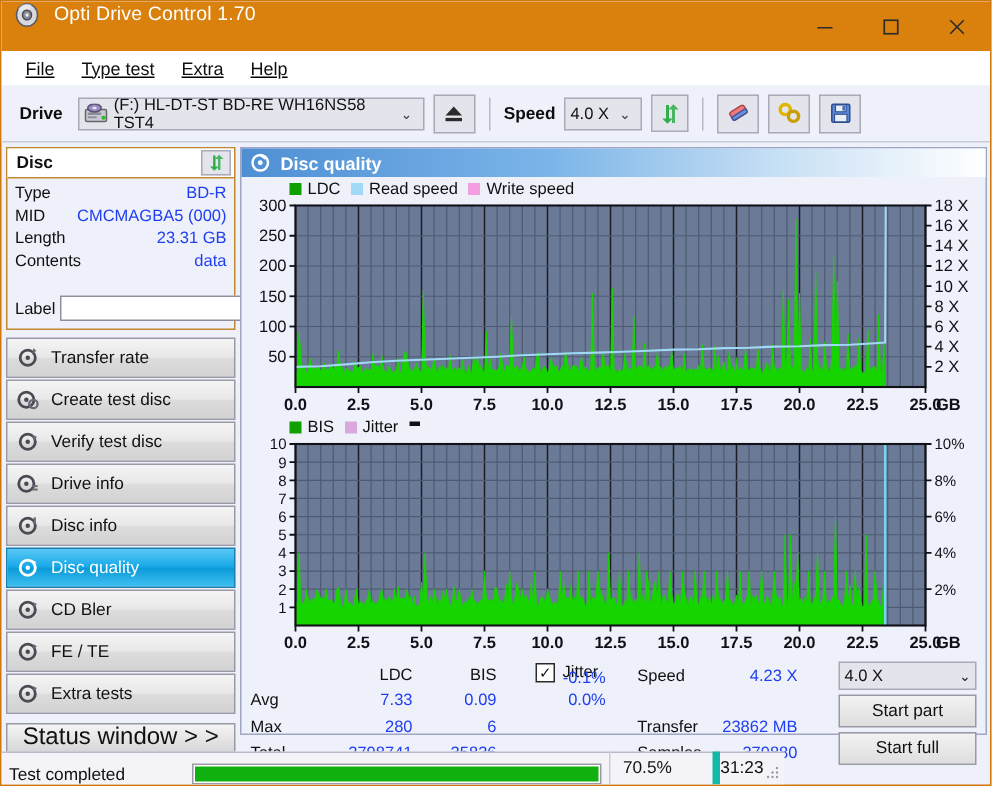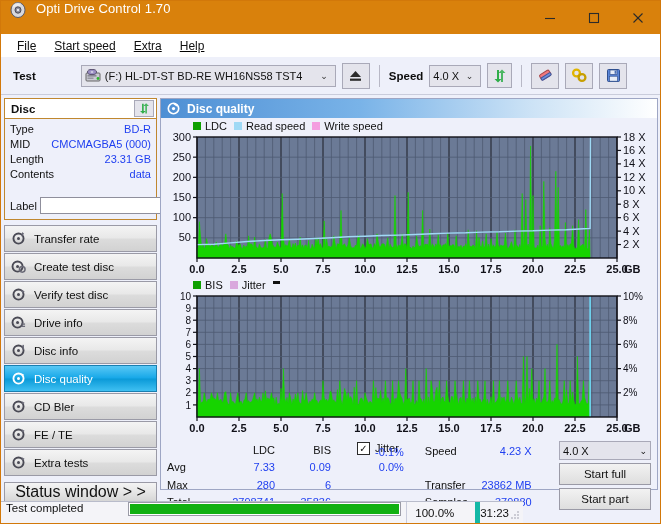--- a/index.html
+++ b/index.html
@@ -49,21 +49,21 @@
     height:38px; background:#eef0fa; display:flex; align-items:center;
     padding:0 6px; gap:6px; border-bottom:1px solid #c9ccdb;
   }
   .tb-label { font-size:11.5px; font-weight:bold; color:#0d0d0d; }
   .combo {
     height:22px; background:#e4e4ec; border:1px solid #a9a9b8;
     display:flex; align-items:center; padding:0 2px 0 3px;
     font-size:11px; color:#111; position:relative;
   }
   .combo .chev { margin-left:auto; padding:0 5px; color:#333; font-size:9px; }
-  #drive-combo { width:255px;margin-left:35px; }
+  #drive-combo { width:231px; }
   #speed-combo { width:52px; }
   .tbbtn {
     width:25px; height:25px; background:#e4e4ec; border:1px solid #a9a9b8;
     display:flex; align-items:center; justify-content:center;
   }
   .tbbtn.big { width:28px; height:26px; }
   .tb-sep { width:1px; height:22px; background:#b8b8c6; margin:0 3px; }
 
   
   .body { display:flex; height:398px; }
@@ -160,21 +160,21 @@
   .act-btn {
     height:22px; background:linear-gradient(to bottom,#f2f2f2,#dedede);
     border:1px solid #9a9aa6; display:flex; align-items:center; justify-content:center;
     font-size:11.5px; color:#111;
   }
 
   
   .statusbar {
     position:absolute; left:0; bottom:0; width:522px; height:22px;
     background:#f4f4f8; border-top:1px solid #b9bccb;
-    display:flex; align-items:flex-start; font-size:11.5px;
+    display:flex; align-items:flex-end; font-size:11.5px;
   }
   .sb-text { width:160px; padding-left:5px; color:#101010; }
   .sb-prog { width:345px; height:14px; background:#ffffff; border:1px solid #9a9aa6; padding:1px; }
   .sb-fill { height:100%; background:#11b011; }
   .sb-pct { width:85px; padding-left:8px; color:#101010; border-left:1px solid #c9ccdb; margin-left:5px; height:22px; line-height:22px;}
   .sb-time { flex:1; text-align:right; padding-right:14px; color:#101010; border-left:5px solid #14b8a6; height:22px; line-height:22px;}
   .grip { position:absolute; right:3px; bottom:3px; width:10px; height:10px; }
 </style>
 </head>
 <body>
@@ -206,27 +206,27 @@
         <svg width="12" height="12" viewBox="0 0 12 12">
             <line x1="1.5" y1="1.5" x2="10.5" y2="10.5" stroke="#2b2b2b" stroke-width="1.1"></line>
             <line x1="10.5" y1="1.5" x2="1.5" y2="10.5" stroke="#2b2b2b" stroke-width="1.1"></line>
           </svg>
       </div>
     </div>
   </div>
 
   <div class="menubar">
     <div class="menuitem">File</div>
-    <div class="menuitem">Start speed</div>
+    <div class="menuitem">Type test</div>
     <div class="menuitem">Extra</div>
     <div class="menuitem">Help</div>
   </div>
 
   <div class="toolbar">
-    <span class="tb-label" style="margin-left:6px;margin-right:4px;">Test</span>
+    <span class="tb-label" style="margin-left:6px;margin-right:4px;">Drive</span>
     <div class="combo" id="drive-combo">
       <span style="margin-right:4px;display:flex;">
         <svg width="16" height="14" viewBox="0 0 16 14">
           <rect x="1" y="4" width="14" height="8" rx="1" fill="#c9c9d2" stroke="#666"></rect>
           <rect x="2.5" y="6" width="9" height="1.6" fill="#8a8a96"></rect>
           <rect x="2.5" y="8.6" width="6" height="1.2" fill="#8a8a96"></rect>
           <circle cx="13" cy="9.5" r="1.4" fill="#2db52d"></circle>
           <ellipse cx="7" cy="3" rx="4.5" ry="2.6" fill="#9a8ec4" stroke="#5a5170"></ellipse>
           <ellipse cx="7" cy="3" rx="1.4" ry="0.8" fill="#e6e6ee"></ellipse>
         </svg>
@@ -750,36 +750,36 @@
                 </tr>
               </tbody>
                 </table>
             </div>
 
             <div class="right-ctrl">
               <div class="sel-speed">
                 <span>4.0 X</span>
                 <span class="chev">⌄</span>
               </div>
+              <div class="act-btn">Start part</div>
               <div class="act-btn">Start full</div>
-              <div class="act-btn">Start part</div>
             </div>
           </div>
 
         </div>
       </div>
     </div>
   </div>
 
   <div class="statusbar">
     <div class="sb-text">Test completed</div>
     <div class="sb-prog">
       <div class="sb-fill" id="prog-fill" style="width: 100%; background: rgb(17, 176, 17);"></div>
     </div>
-    <div class="sb-pct">100.0%</div>
+    <div class="sb-pct">70.5%</div>
     <div class="sb-time">31:23</div>
     <span class="grip">
       <svg width="10" height="10" viewBox="0 0 10 10">
         <circle cx="8" cy="2" r=".8" fill="#9a9aa6"></circle>
           <circle cx="5" cy="5" r=".8" fill="#9a9aa6"></circle>
         <circle cx="8" cy="5" r=".8" fill="#9a9aa6"></circle>
           <circle cx="2" cy="8" r=".8" fill="#9a9aa6"></circle>
         <circle cx="5" cy="8" r=".8" fill="#9a9aa6"></circle>
           <circle cx="8" cy="8" r=".8" fill="#9a9aa6"></circle>
       </svg>

